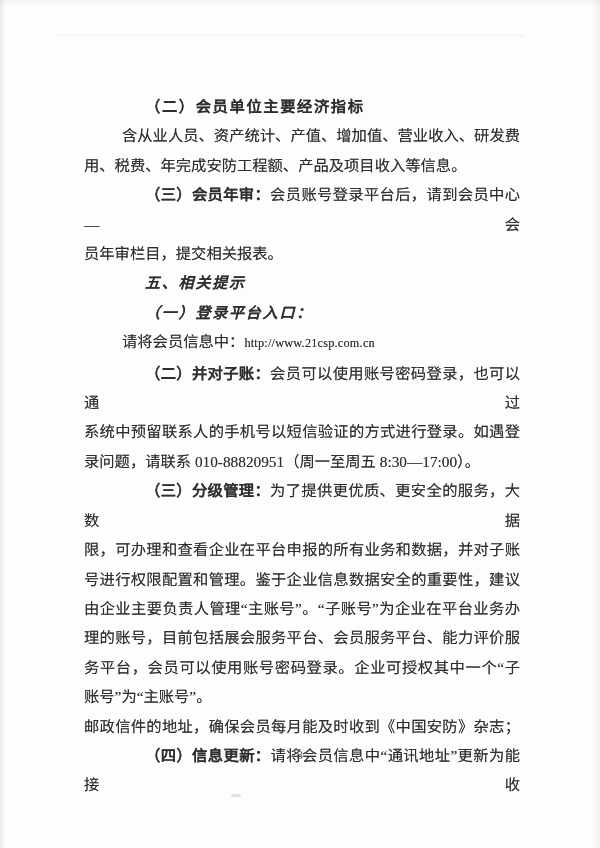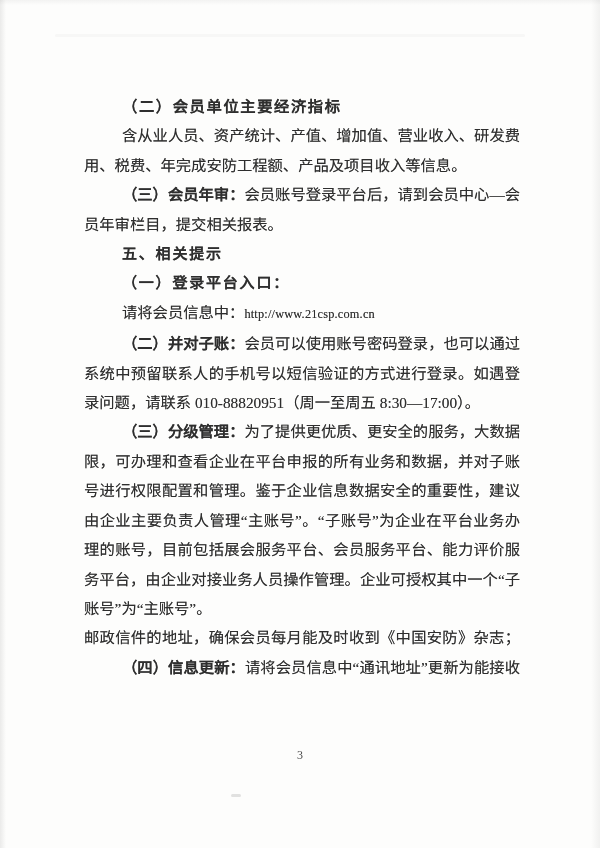--- a/index.html
+++ b/index.html
@@ -45,27 +45,28 @@
     width: 436px;
     font-size: 15.3px;
     line-height: 29.4px;
     letter-spacing: 0px;
     text-shadow: 0 0 0.6px rgba(45,45,45,0.55);
   }
   .block { margin: 0; }
   .line { min-height: 29.4px; text-align: left; }
   .line.justify { text-align: justify; text-align-last: justify; }
   .line.indent { text-indent: 38px; }
-  .seg.bold { font-weight: 700; }
+  .seg.bold { font-weight: 700; margin-left: 23px; }
   .block.heading-serif .seg { font-weight: 700; letter-spacing: 1.6px; }
   .block.heading-sans .seg {
     font-family: "Liberation Sans", "DejaVu Sans", sans-serif;
     font-weight: 700;
     font-size: 15px;
     letter-spacing: 1.8px;
+    font-style: italic;
   }
   .seg.url { font-size: 12.3px; letter-spacing: 0.2px; text-align: right; }
   .page-number {
     position: absolute;
     left: 0; right: 0;
     top: 748px;
     text-align: center;
     font-size: 12px;
     color: #4a4a4a;
     font-family: "Liberation Serif", "DejaVu Serif", serif;
@@ -106,21 +107,21 @@
         <div class="line justify indent"><span class="seg bold">（二）并对子账：</span><span class="seg">会员可以使用账号密码登录，也可以通过</span></div>
         <div class="line justify"><span class="seg">系统中预留联系人的手机号以短信验证的方式进行登录。如遇登</span></div>
         <div class="line"><span class="seg">录问题，请联系 010-88820951（周一至周五 8:30—17:00）。</span></div>
       </div>
       <div class="block body">
         <div class="line justify indent"><span class="seg bold">（三）分级管理：</span><span class="seg">为了提供更优质、更安全的服务，大数据</span></div>
         <div class="line justify"><span class="seg">限，可办理和查看企业在平台申报的所有业务和数据，并对子账</span></div>
         <div class="line justify"><span class="seg">号进行权限配置和管理。鉴于企业信息数据安全的重要性，建议</span></div>
         <div class="line justify"><span class="seg">由企业主要负责人管理“主账号”。“子账号”为企业在平台业务办</span></div>
         <div class="line justify"><span class="seg">理的账号，目前包括展会服务平台、会员服务平台、能力评价服</span></div>
-        <div class="line justify"><span class="seg">务平台，由企业对接业务人员操作管理。企业可授权其中一个“子</span></div>
+        <div class="line justify"><span class="seg">务平台，会员可以使用账号密码登录。企业可授权其中一个“子</span></div>
         <div class="line"><span class="seg">账号”为“主账号”。</span></div>
       </div>
       <div class="block body">
         <div class="line justify"><span class="seg">邮政信件的地址，确保会员每月能及时收到《中国安防》杂志；</span></div>
         <div class="line justify indent"><span class="seg bold">（四）信息更新：</span><span class="seg">请将会员信息中“通讯地址”更新为能接收</span></div>
       </div>
     </div>
 
   <div class="page-number">3</div>
 </div>

